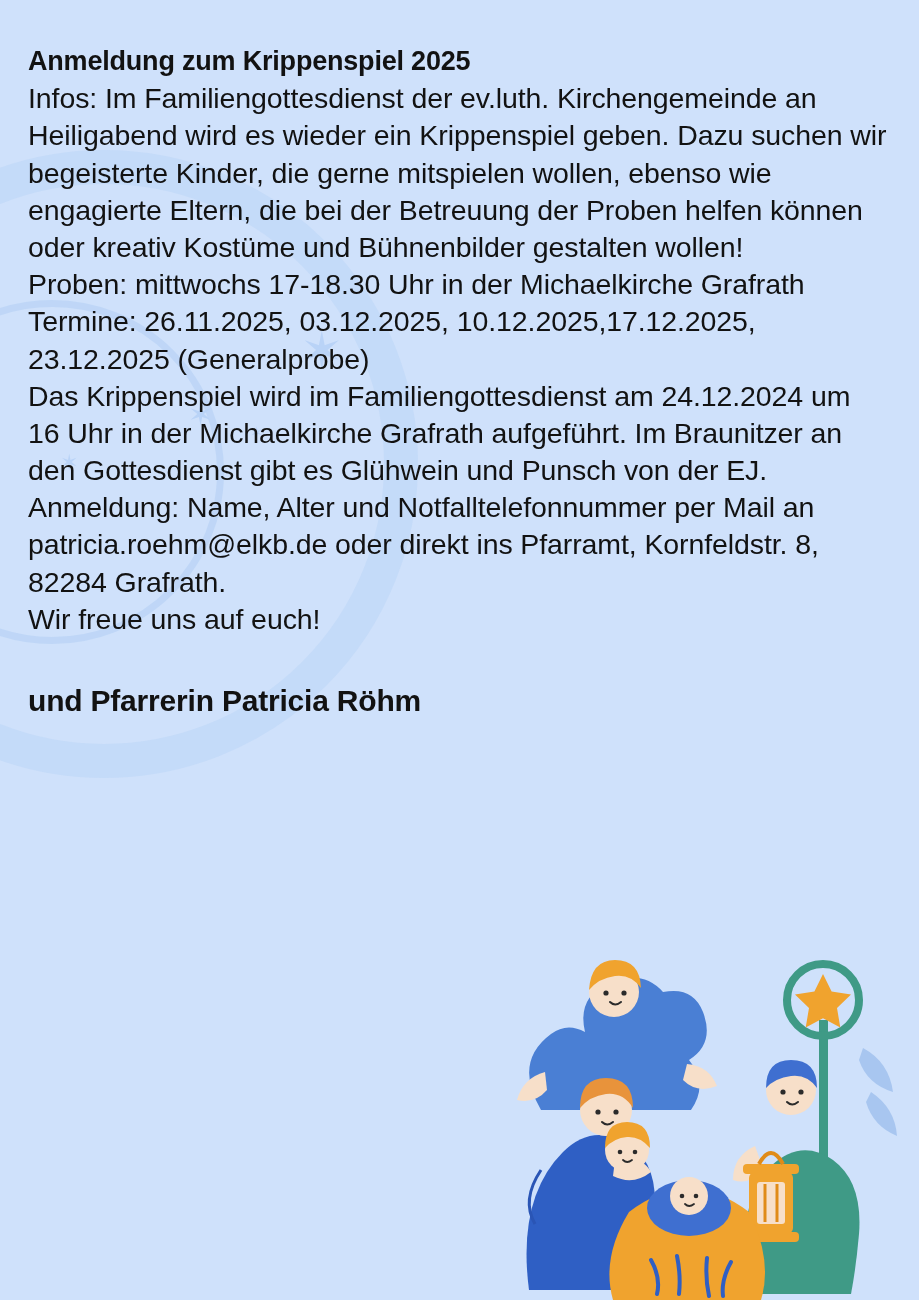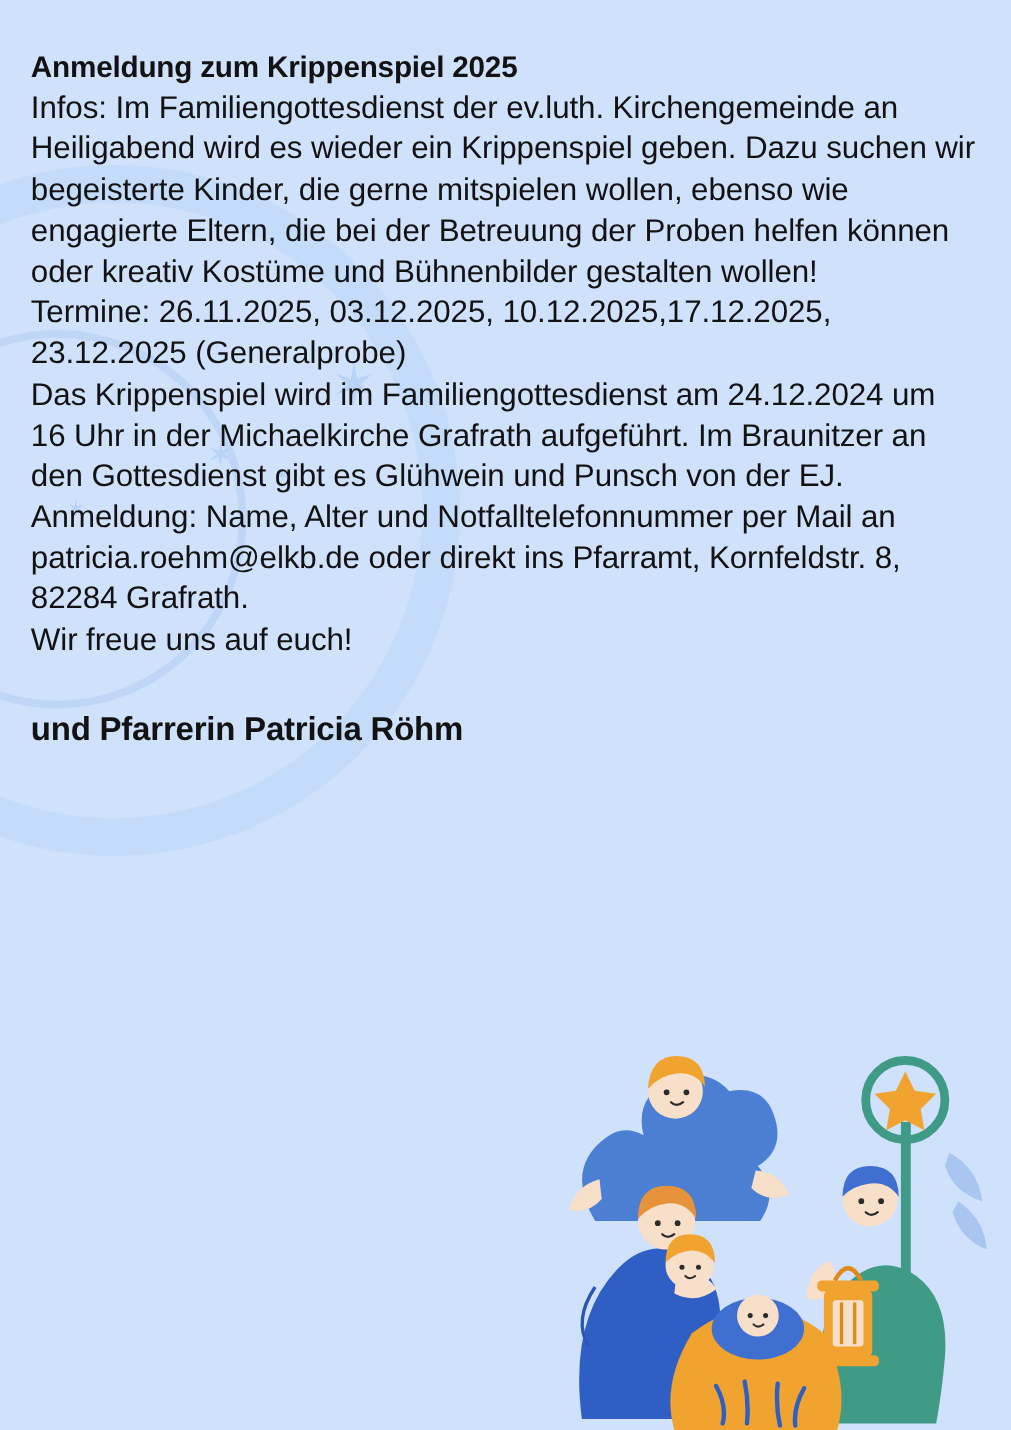--- a/index.html
+++ b/index.html
@@ -112,20 +112,23 @@
 
 <div class="sheet">
   <div class="content">
 
     <p class="ttl">Anmeldung zum Krippenspiel 2025</p>
 
     <p>
       <b class="lbl">Infos:</b><span> Im Familiengottesdienst der ev.luth. Kirchengemeinde an Heiligabend wird es wieder ein Krippenspiel geben. Dazu suchen wir begeisterte Kinder, die gerne mitspielen wollen, ebenso wie engagierte Eltern, die bei der Betreuung der Proben helfen können oder kreativ Kostüme und Bühnenbilder gestalten wollen!</span>
     </p>
 
+    <p>
+      <b class="lbl">Proben</b><span>: mittwochs 17-18.30 Uhr in der Michaelkirche Grafrath</span>
+    </p>
 
     <p>
       <b class="lbl">Termine</b><span>: 26.11.2025, 03.12.2025, 10.12.2025,17.12.2025, 23.12.2025 (Generalprobe)</span>
     </p>
 
     <p>
       <span>Das Krippenspiel wird im Familiengottesdienst am </span><b>24.12.2024 um 16 Uhr</b><span> in der Michaelkirche Grafrath aufgeführt. Im Braunitzer an den Gottesdienst gibt es Glühwein und Punsch von der EJ.</span>
     </p>
 
 

